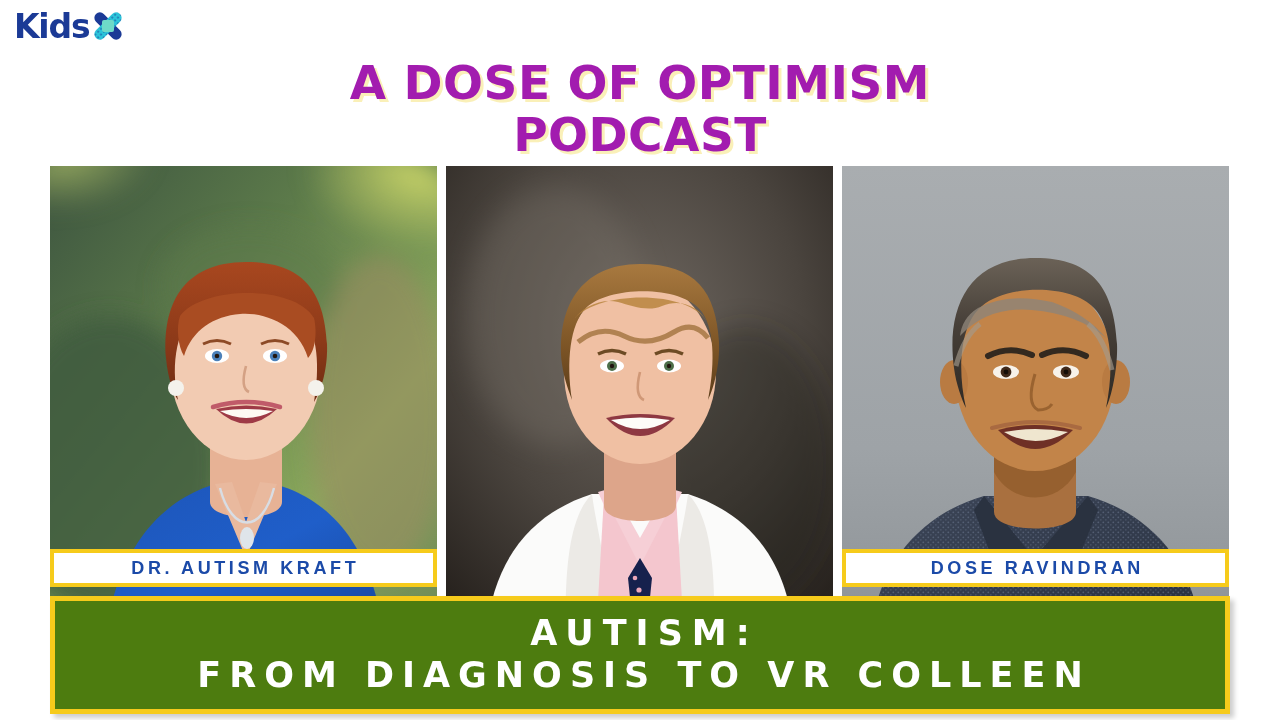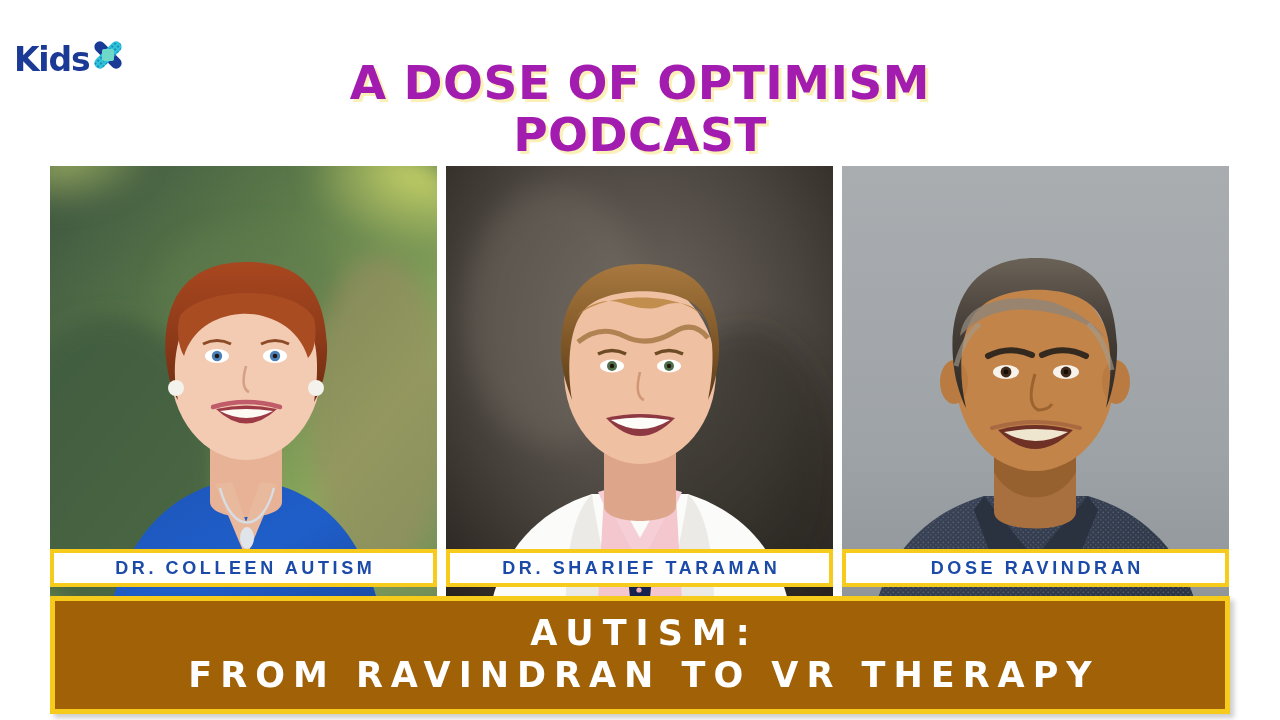--- a/index.html
+++ b/index.html
@@ -15,23 +15,22 @@
     font-family: "Liberation Sans", "DejaVu Sans", sans-serif;
     position: relative;
   }
 
   
   #brand-logo {
     position: absolute;
     left: 14px;
     top: 4px;
     display: flex;
-    align-items: flex-end;
+    align-items: center;
     height: 44px;
-    margin-top: 28px;
   }
   #brand-logo .logo-word {
     font-family: "DejaVu Sans", sans-serif;
     font-weight: 700;
     font-size: 33px;
     letter-spacing: -1.2px;
     color: #1B3A96;
     line-height: 1;
   }
   #brand-logo .logo-mark {
@@ -105,21 +104,21 @@
     text-indent: 3.6px;
   }
 
   
   #episode-banner {
     position: absolute;
     left: 50px;
     top: 596px;
     width: 1180px;
     height: 118px;
-    background: #a16207;
+    background: #4d7c0f;
     border: 5px solid #F6CB1B;
     box-sizing: border-box;
     box-shadow: 4px 4px 5px rgba(0,0,0,0.20);
     display: flex;
     flex-direction: column;
     align-items: center;
     justify-content: center;
   }
   #episode-banner .line {
     font-family: "DejaVu Sans", sans-serif;
@@ -241,21 +240,21 @@
 
         <path d="M166 243 Q196 236 227 243 Q196 272 166 243 Z" fill="#9e3a46"></path>
         <path d="M170 245 Q196 241 223 245 Q196 259 170 245 Z" fill="#fdfaf3"></path>
         <path d="M163 241 Q196 231 230 241" stroke="#c05b69" stroke-width="4.5" fill="none" stroke-linecap="round"></path>
 
         <circle cx="126" cy="222" r="8" fill="#f4f2ec"></circle>
         <circle cx="266" cy="222" r="8" fill="#f4f2ec"></circle>
       </svg>
     </div>
     <div class="name-plate">
-      <span class="name-text">DR. COLLEEN AUTISM</span>
+      <span class="name-text">DR. AUTISM KRAFT</span>
     </div>
   </div>
 
   <div class="speaker-card">
     <div class="portrait">
       <svg viewBox="0 0 387 470" preserveAspectRatio="xMidYMid slice" xmlns="http://www.w3.org/2000/svg">
         <defs>
           <radialGradient id="bg2" cx="0.5" cy="0.35" r="0.78">
             <stop offset="0%" stop-color="#6e6760"></stop>
             <stop offset="55%" stop-color="#4a443e"></stop>
@@ -309,23 +308,20 @@
         <circle cx="223" cy="200" r="2.2" fill="#20160f"></circle>
         <path d="M152 188 Q166 181 180 188" stroke="#6d4b24" stroke-width="3.4" fill="none"></path>
         <path d="M209 188 Q223 181 237 188" stroke="#6d4b24" stroke-width="3.4" fill="none"></path>
 
         <path d="M194 206 Q188 230 198 234" stroke="#d09877" stroke-width="2.6" fill="none"></path>
 
         <path d="M160 252 Q194 244 229 252 Q194 288 160 252 Z" fill="#8e3842"></path>
         <path d="M165 254 Q194 249 224 254 Q194 272 165 254 Z" fill="#fdfcf8"></path>
       </svg>
     </div>
-    <div class="name-plate">
-      <span class="name-text">DR. SHARIEF TARAMAN</span>
-    </div>
   </div>
 
   <div class="speaker-card">
     <div class="portrait">
       <svg viewBox="0 0 387 470" preserveAspectRatio="xMidYMid slice" xmlns="http://www.w3.org/2000/svg">
         <defs>
           <linearGradient id="bg3" x1="0" y1="0" x2="0" y2="1">
             <stop offset="0%" stop-color="#a9adb0"></stop>
             <stop offset="60%" stop-color="#9ea3a7"></stop>
             <stop offset="100%" stop-color="#8d9296"></stop>
@@ -385,14 +381,14 @@
       </svg>
     </div>
     <div class="name-plate">
       <span class="name-text">DOSE RAVINDRAN</span>
     </div>
   </div>
 </div>
 
 <div id="episode-banner">
   <div class="line line-1">AUTISM:</div>
-  <div class="line line-2">FROM RAVINDRAN TO VR THERAPY</div>
+  <div class="line line-2">FROM DIAGNOSIS TO VR COLLEEN</div>
 </div>
 
 </body></html>

